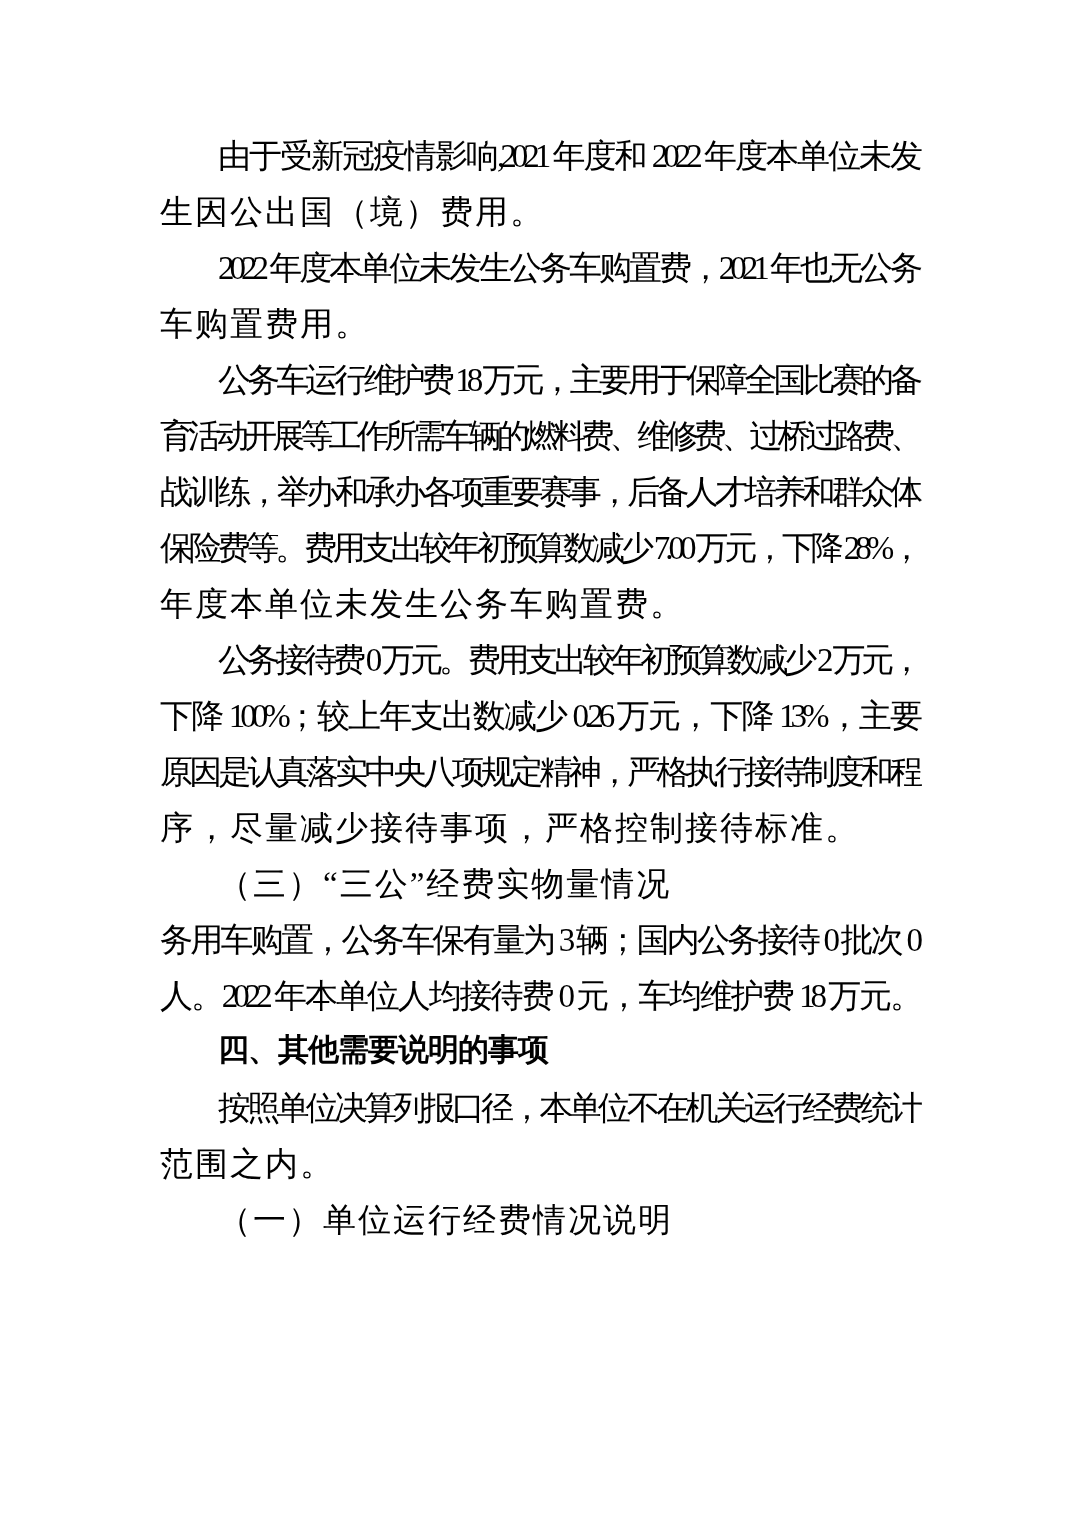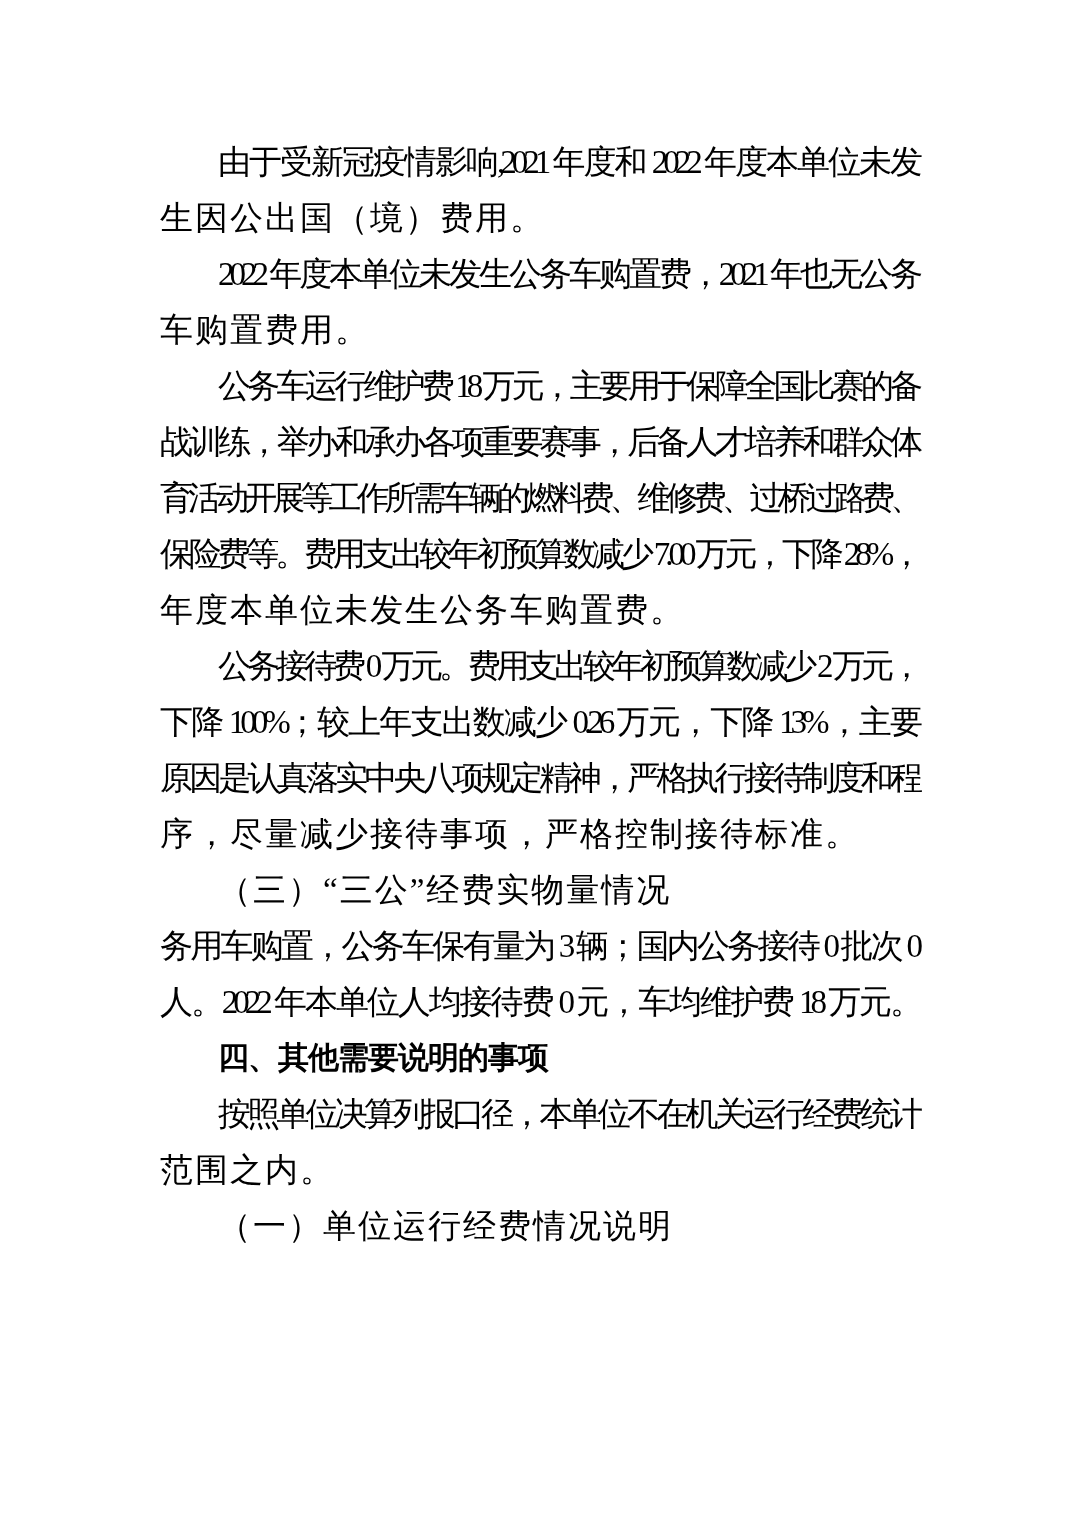--- a/index.html
+++ b/index.html
@@ -18,21 +18,21 @@
     top: 0;
     width: 1074px;
     height: 1520px;
     background: #ffffff;
     color: #000000;
     overflow: hidden;
   }
   .doc {
     position: absolute;
     left: 160px;
-    top: 134px;
+    top: 128px;
     width: 758px;
   }
   .line {
     height: 56px;
     line-height: 56px;
     font-family: "Liberation Serif", "DejaVu Serif", serif;
     font-size: 33px;
     color: #000000;
   }
   
@@ -44,21 +44,21 @@
   }
   
   .line.loose {
     letter-spacing: 2px;
     white-space: nowrap;
   }
   .line.indent {
     padding-left: 58px;
   }
   .block.heading .line {
-    font-family: Liberation Sans, sans-serif;
+    font-family: Liberation Mono, monospace;
     font-weight: bold;
     font-size: 31px;
     letter-spacing: -1px;
     white-space: nowrap;
   }
 </style>
 </head>
 <body>
 
 <div class="page">
@@ -66,22 +66,22 @@
       <div class="block body">
         <div class="line indent justify">由于受新冠疫情影响,2021 年度和 2022 年度本单位未发</div>
         <div class="line loose">生因公出国（境）费用。</div>
       </div>
       <div class="block body">
         <div class="line indent justify">2022 年度本单位未发生公务车购置费，2021 年也无公务</div>
         <div class="line loose">车购置费用。</div>
       </div>
       <div class="block body">
         <div class="line indent justify">公务车运行维护费 18 万元，主要用于保障全国比赛的备</div>
+        <div class="line justify">育活动开展等工作所需车辆的燃料费、维修费、过桥过路费、</div>
         <div class="line justify">战训练，举办和承办各项重要赛事，后备人才培养和群众体</div>
-        <div class="line justify">育活动开展等工作所需车辆的燃料费、维修费、过桥过路费、</div>
         <div class="line justify">保险费等。费用支出较年初预算数减少 7.00 万元，下降 28%，</div>
         <div class="line loose">年度本单位未发生公务车购置费。</div>
       </div>
       <div class="block body">
         <div class="line indent justify">公务接待费 0 万元。费用支出较年初预算数减少 2 万元，</div>
         <div class="line justify">下降 100%；较上年支出数减少 0.26 万元，下降 13%，主要</div>
         <div class="line justify">原因是认真落实中央八项规定精神，严格执行接待制度和程</div>
         <div class="line loose">序，尽量减少接待事项，严格控制接待标准。</div>
       </div>
       <div class="block subheading">

